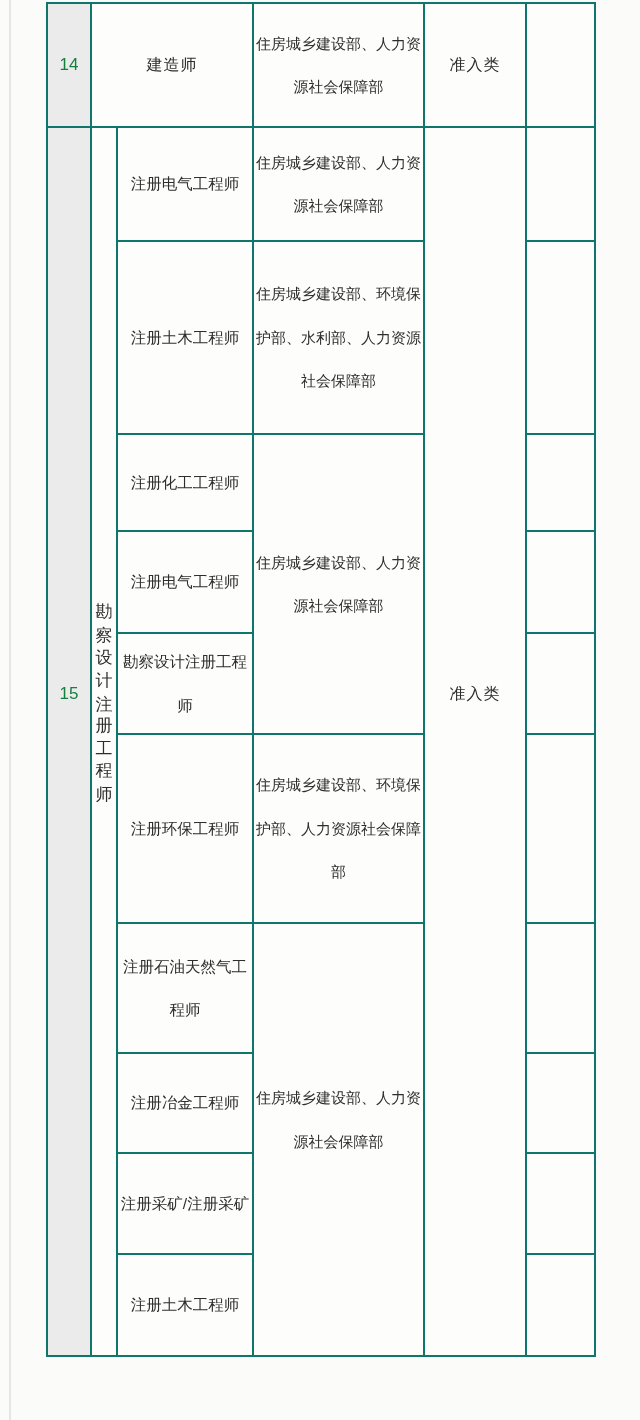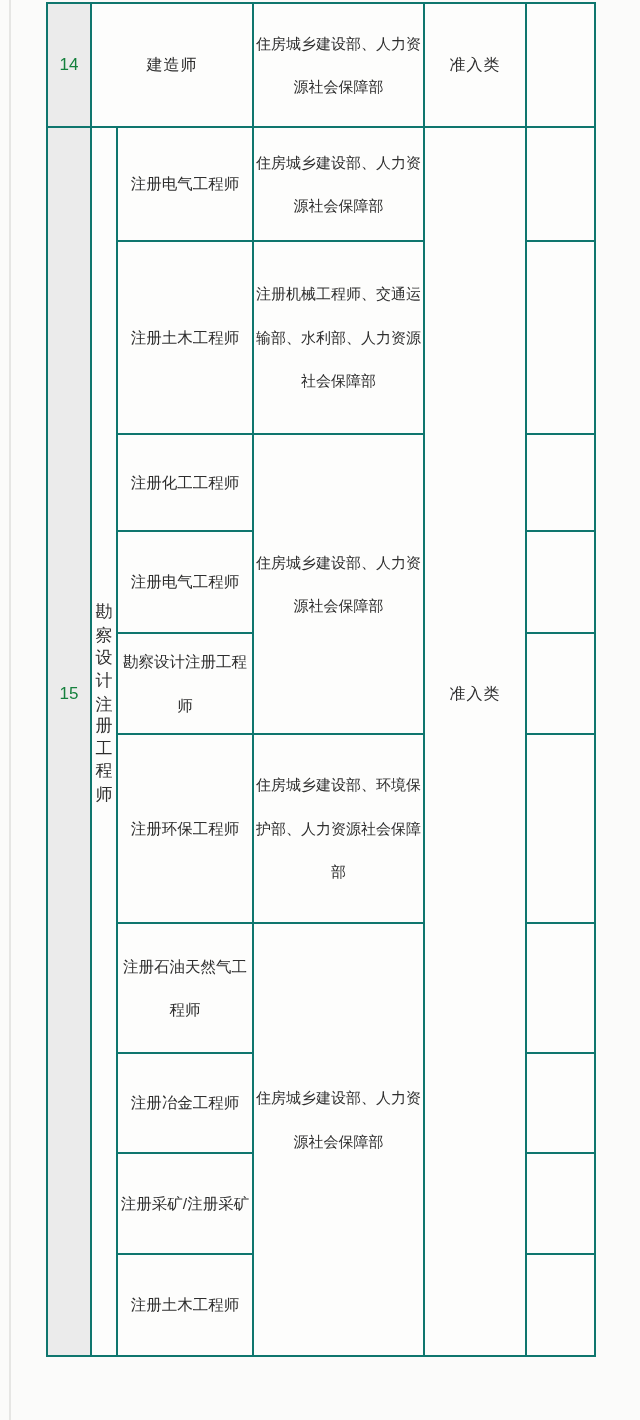--- a/index.html
+++ b/index.html
@@ -79,21 +79,21 @@
         <span class="cat-text">勘察设计注册工程师</span>
       </td>
       <td class="prof">注册电气工程师</td>
       <td class="dept">住房城乡建设部、人力资源社会保障部</td>
       <td class="type merged" rowspan="10">准入类</td>
       <td class="empty"></td>
     </tr>
 
     <tr class="rh2">
       <td class="prof">注册土木工程师</td>
-      <td class="dept">注册机械工程师、交通运输部、水利部、人力资源社会保障部</td>
+      <td class="dept">住房城乡建设部、环境保护部、水利部、人力资源社会保障部</td>
       <td class="empty"></td>
     </tr>
 
     <tr class="rh3">
       <td class="prof">注册化工工程师</td>
       <td class="dept" rowspan="3">住房城乡建设部、人力资源社会保障部</td>
       <td class="empty"></td>
     </tr>
 
     <tr class="rh4">

